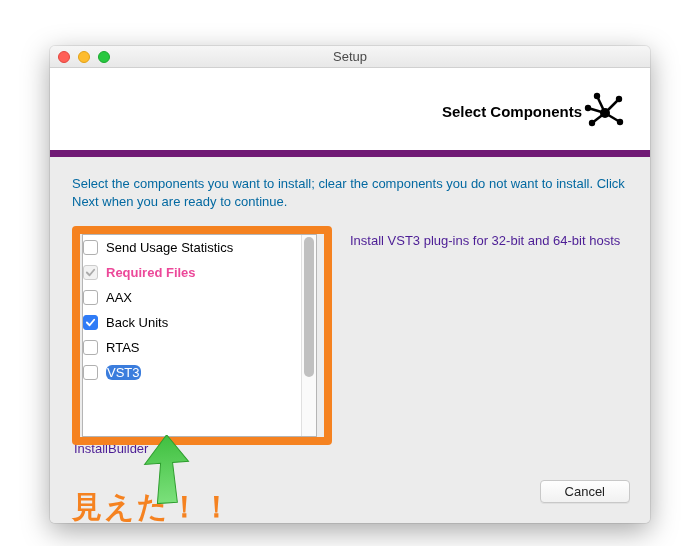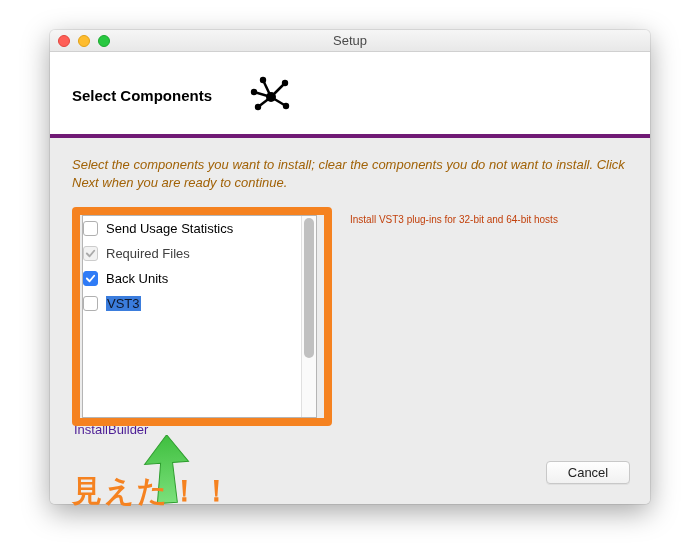--- a/index.html
+++ b/index.html
@@ -1,50 +1,50 @@
 <!DOCTYPE html>
 <html><head>
   <meta charset="utf-8">
   <style>
     * { box-sizing: border-box; margin: 0; padding: 0; font-family: -apple-system, BlinkMacSystemFont, "Helvetica Neue", Arial, sans-serif; }
     body { width: 690px; height: 546px; background: #fff; position: relative; }
-    .window { position: absolute; top: 30px; left: 50px; width: 600px; background: #ececec; border-radius: 5px; box-shadow: 0 8px 28px rgba(0,0,0,0.35), 0 0 0 1px rgba(0,0,0,0.08); overflow: hidden; }
+    .window { position: absolute; top: 46px; left: 50px; width: 600px; background: #ececec; border-radius: 5px; box-shadow: 0 8px 28px rgba(0,0,0,0.35), 0 0 0 1px rgba(0,0,0,0.08); overflow: hidden; }
     .titlebar { height: 22px; background: linear-gradient(#f6f6f6, #e8e8e8); display: flex; align-items: center; padding: 0 8px; position: relative; border-bottom: 1px solid #d0d0d0; }
     .traffic { display: flex; gap: 8px; }
     .tl { width: 12px; height: 12px; border-radius: 50%; }
     .tl.red { background: #ff5f57; border: 0.5px solid #e1463e; }
     .tl.yellow { background: #febc2e; border: 0.5px solid #e1a117; }
     .tl.green { background: #28c840; border: 0.5px solid #1ba82f; }
     .title { position: absolute; left: 0; right: 0; text-align: center; font-size: 13px; color: #4a4a4a; }
-    .header { background: #fff; padding: 18px 22px 14px; display: flex; align-items: center; justify-content: flex-start; border-bottom: 4px solid #701a75; gap: 36px; }
+    .header { background: #fff; padding: 18px 22px 14px; display: flex; align-items: center; justify-content: flex-end; border-bottom: 7px solid #701a75; }
     .header h1 { font-size: 15px; font-weight: bold; }
     .body { padding: 18px 22px 8px; background: #ececec; }
-    .instructions { font-size: 13px; color: #a16207; line-height: 1.35; margin-bottom: 18px; font-style: italic; }
+    .instructions { font-size: 13px; color: #0369a1; line-height: 1.35; margin-bottom: 18px; }
     .content-row { display: flex; gap: 18px; position: relative; }
     .listbox-wrap { position: relative; width: 260px; }
     .listbox { width: 235px; height: 203px; background: #fff; border: 1px solid #b5b5b5; overflow: hidden; position: relative; margin-left: 10px; margin-top: 6px; }
     .listbox-scroll { position: absolute; right: 0; top: 0; bottom: 0; width: 15px; background: #fafafa; border-left: 1px solid #e0e0e0; }
     .listbox-scroll-thumb { position: absolute; left: 2px; right: 2px; top: 2px; height: 140px; background: #c0c0c0; border-radius: 6px; }
     .item { display: flex; align-items: center; gap: 8px; padding: 5px 0; font-size: 13px; }
-    .item.disabled { color: #404040; }
-    .item .label.selected { background: #3b7ddd; color: #0f172a; padding: 0 1px; }
+    .item.disabled { color: #ec4899; font-weight: bold; }
+    .item .label.selected { background: #3b7ddd; color: #ffffff; padding: 0 1px; border-radius: 6px; }
     .chk { width: 15px; height: 15px; border: 1px solid #b0b0b0; border-radius: 3px; background: #fff; display: inline-flex; align-items: center; justify-content: center; flex-shrink: 0; }
     .chk.checked { background: #2f7bf6; border-color: #2f7bf6; }
     .chk.checked svg { display: block; }
     .chk svg { display: none; width: 11px; height: 11px; }
     .chk.disabled { background: #f2f2f2; border-color: #ccc; }
     .chk.disabled.checked { background: #f2f2f2; }
     .chk.disabled.checked svg path { stroke: #aaa; }
     .highlight-box { position: absolute; top: -2px; left: 0; width: 260px; height: 219px; border: 8px solid #f58220; border-radius: 4px; pointer-events: none; }
-    .desc { font-size: 10px; color: #c2410c; line-height: 1.35; flex: 1; padding-top: 4px; }
+    .desc { font-size: 13px; color: #4c1d95; line-height: 1.35; flex: 1; padding-top: 4px; }
     .installbuilder { font-size: 13px; color: #4c1d95; padding: 4px 0 0 2px; }
     .footer { display: flex; justify-content: flex-end; gap: 12px; padding: 16px 20px 20px; background: #ececec; }
-    .btn { background: linear-gradient(#fefefe, #f1f1f1); border: 1px solid #c8c8c8; border-radius: 4px; padding: 3px 18px; font-size: 13px; color: #222; min-width: 84px; text-align: center; cursor: default; box-shadow: 0 1px 0 rgba(0,0,0,0.05); }
+    .btn { background: linear-gradient(#fefefe, #f1f1f1); border: 1px solid #c8c8c8; border-radius: 4px; padding: 3px 24px; font-size: 13px; color: #222; min-width: 84px; text-align: center; cursor: default; box-shadow: 0 1px 0 rgba(0,0,0,0.05); }
     .arrow { position: absolute; left: 135px; top: 435px; pointer-events: none; }
-    .caption { position: absolute; left: 72px; top: 471px; font-size: 30px; font-weight: bold; color: #f58220; letter-spacing: 2px; }
+    .caption { position: absolute; left: 72px; top: 487px; font-size: 30px; font-weight: bold; color: #f58220; letter-spacing: 2px; }
   </style>
 </head>
 <body>
 
 <div class="window">
   <div class="titlebar">
     <div class="traffic">
       <div class="tl red"></div>
       <div class="tl yellow"></div>
       <div class="tl green"></div>
@@ -87,26 +87,34 @@
               </div>
               <div class="item disabled">
                 <span class="chk checked disabled">
                   <svg viewBox="0 0 12 12">
                     <path d="M2 6 L5 9 L10 3" stroke="#fff" stroke-width="2" fill="none" stroke-linecap="round" stroke-linejoin="round"></path>
                   </svg>
                 </span>
                 <span class="label">Required Files</span>
               </div>
               <div class="item">
+                <span class="chk"></span>
+                <span class="label">AAX</span>
+              </div>
+              <div class="item">
                 <span class="chk checked">
                   <svg viewBox="0 0 12 12">
                     <path d="M2 6 L5 9 L10 3" stroke="#fff" stroke-width="2" fill="none" stroke-linecap="round" stroke-linejoin="round"></path>
                   </svg>
                 </span>
                 <span class="label">Back Units</span>
+              </div>
+              <div class="item">
+                <span class="chk"></span>
+                <span class="label">RTAS</span>
               </div>
               <div class="item">
                 <span class="chk"></span>
                 <span class="label selected">VST3</span>
               </div>
             </div>
           <div class="listbox-scroll">
             <div class="listbox-scroll-thumb"></div>
           </div>
         </div>

